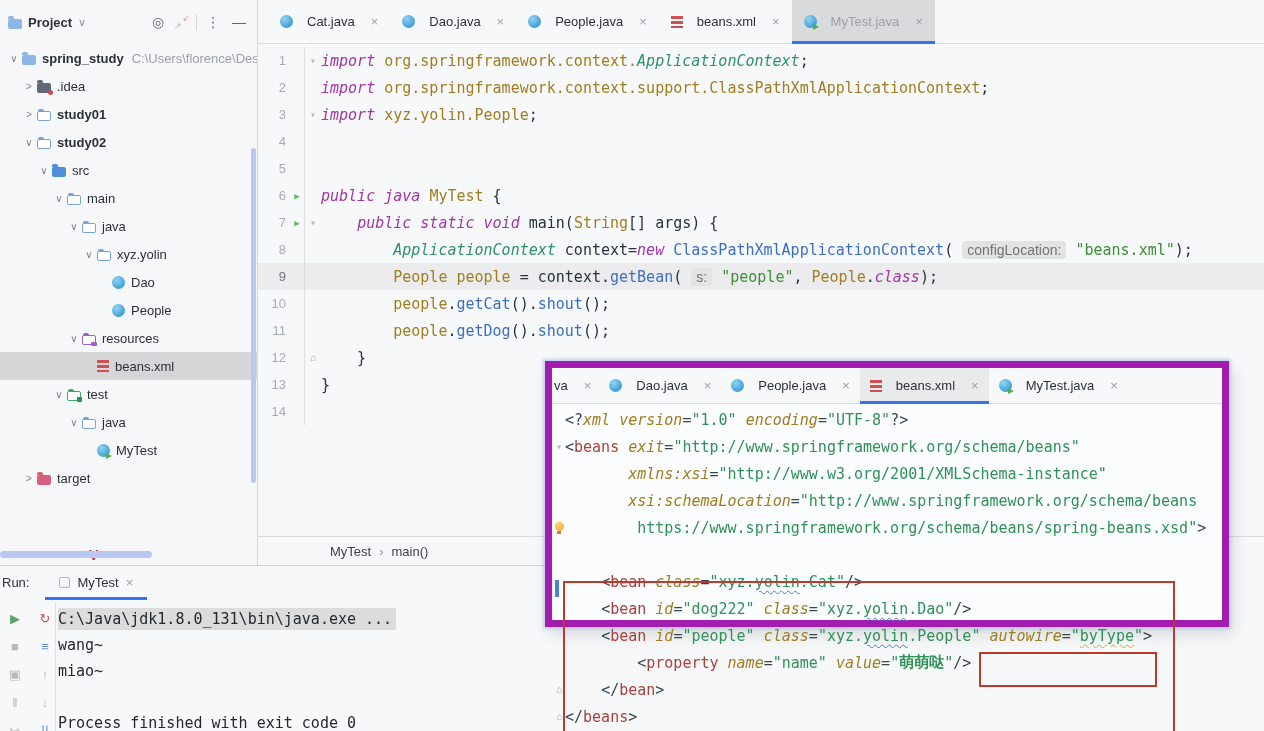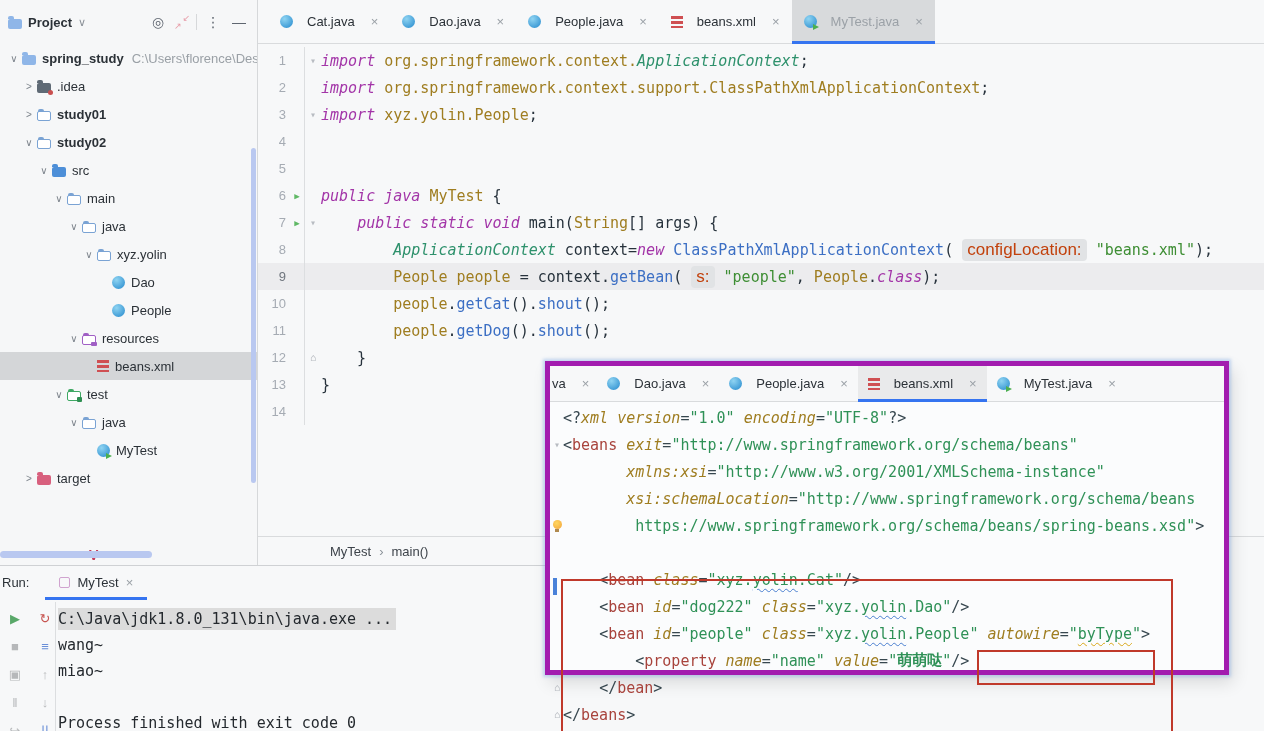--- a/index.html
+++ b/index.html
@@ -87,22 +87,22 @@
   .tk-m { color:#3c6fc4; }
   .tk-s { color:#3e8e34; }
   .tk-p { color:#27323c; }
   .tk-t { color:#a8433c; }
   .tk-a { color:#9f7d20; font-style:italic; }
   .tk-v { color:#2f9157; }
   .tk-w { color:#2f9157; text-decoration:underline wavy #4a7fd0 1px; text-underline-offset:3px; }
   .tk-y { color:#2f9157; text-decoration:underline wavy #d9a818 1px; text-underline-offset:3px; }
   .tk-b { color:#2f9157; font-weight:bold; }
   .tk-d { color:#37474f; }
-  .tk-h { background:#e1e3e5; color:#c2410c; border-radius:4px; padding:1px 5px;
-    font-family:"Liberation Sans",sans-serif; font-size:17px; }
+  .tk-h { background:#e1e3e5; color:#737373; border-radius:4px; padding:1px 5px;
+    font-family:"Liberation Sans",sans-serif; font-size:14px; }
   #breadcrumb { position:absolute; left:0; right:0; bottom:0; height:29px; border-top:1px solid #d9dbdd;
     display:flex; align-items:center; padding-left:72px; gap:8px; font-size:13px; color:#3d434a; background:#f7f8f9; }
   .bc-sep { color:#8b9198; }
   
   #run-panel { position:absolute; left:0; top:565px; width:545px; height:166px; background:#f7f8f9; border-top:1px solid #cfd1d4; }
   .run-header { position:relative; height:32px; display:flex; align-items:center; font-size:13px; }
   .run-label { padding-left:2px; color:#2b3137; }
   .run-tab { position:relative; display:flex; align-items:center; gap:7px; margin-left:20px; padding:0 10px; height:32px; cursor:pointer; }
   .run-tab::after { content:""; position:absolute; left:-4px; right:-4px; bottom:-2px; height:3px; background:#3574f0; }
   .console-ic { width:11px; height:11px; border:1.5px solid #d0a3cf; border-radius:2px; }
@@ -111,22 +111,22 @@
   .rt-col { display:flex; flex-direction:column; }
   .rt-ico { width:22px; height:28px; display:flex; align-items:center; justify-content:center; font-size:13px; color:#b6b8ba; cursor:pointer; }
   .rt-ico.green { color:#59a869; }
   .rt-ico.red { color:#c75450; }
   .rt-ico.blue { color:#6a8fd8; }
   #run-sep { position:absolute; left:55px; top:36px; bottom:0; width:1px; background:#dcdee0; }
   #console { position:absolute; left:58px; top:40px; font-family:"DejaVu Sans Mono","Liberation Mono",monospace; font-size:15px; color:#24292e; }
   .cons-line { height:26px; display:flex; align-items:center; white-space:pre; }
   .cons-hl { background:#dcdcdc; padding:2px 4px 2px 0; }
   
-  #popup { position:absolute; left:545px; top:361px; width:684px; height:314px; background:#fbfcfd;
-    border:5px solid #a21caf; box-shadow:0 0 3px 2px rgba(130,170,230,.45), 4px 8px 16px rgba(0,0,0,.12); z-index:10; }
+  #popup { position:absolute; left:545px; top:361px; width:684px; height:266px; background:#fbfcfd;
+    border:7px solid #a21caf; box-shadow:0 0 3px 2px rgba(130,170,230,.45), 4px 8px 16px rgba(0,0,0,.12); z-index:10; }
   #popup-tabs { height:36px; }
   #popup .etab { font-size:13px; padding:0 10px; }
   #popup .etab.partial { padding:0 8px 0 2px; }
   #popup .etab.active { background:#e9eaeb; }
   #popup-code { position:relative; padding-top:2px; }
   .pg { width:12px; text-align:center; font-size:10px; color:#b8bcc2; flex:none; margin-left:1px; }
   .bulb { position:relative; display:inline-block; width:9px; height:9px; border-radius:50%;
     background:radial-gradient(circle at 40% 35%, #ffd65e, #f2a33c); }
   .bulb::after { content:""; position:absolute; left:2.5px; bottom:-3px; width:4px; height:3px; background:#b08a4f; }
   #popup-caret { position:absolute; left:3px; top:176px; width:4px; height:17px; background:#4a82d9; }

